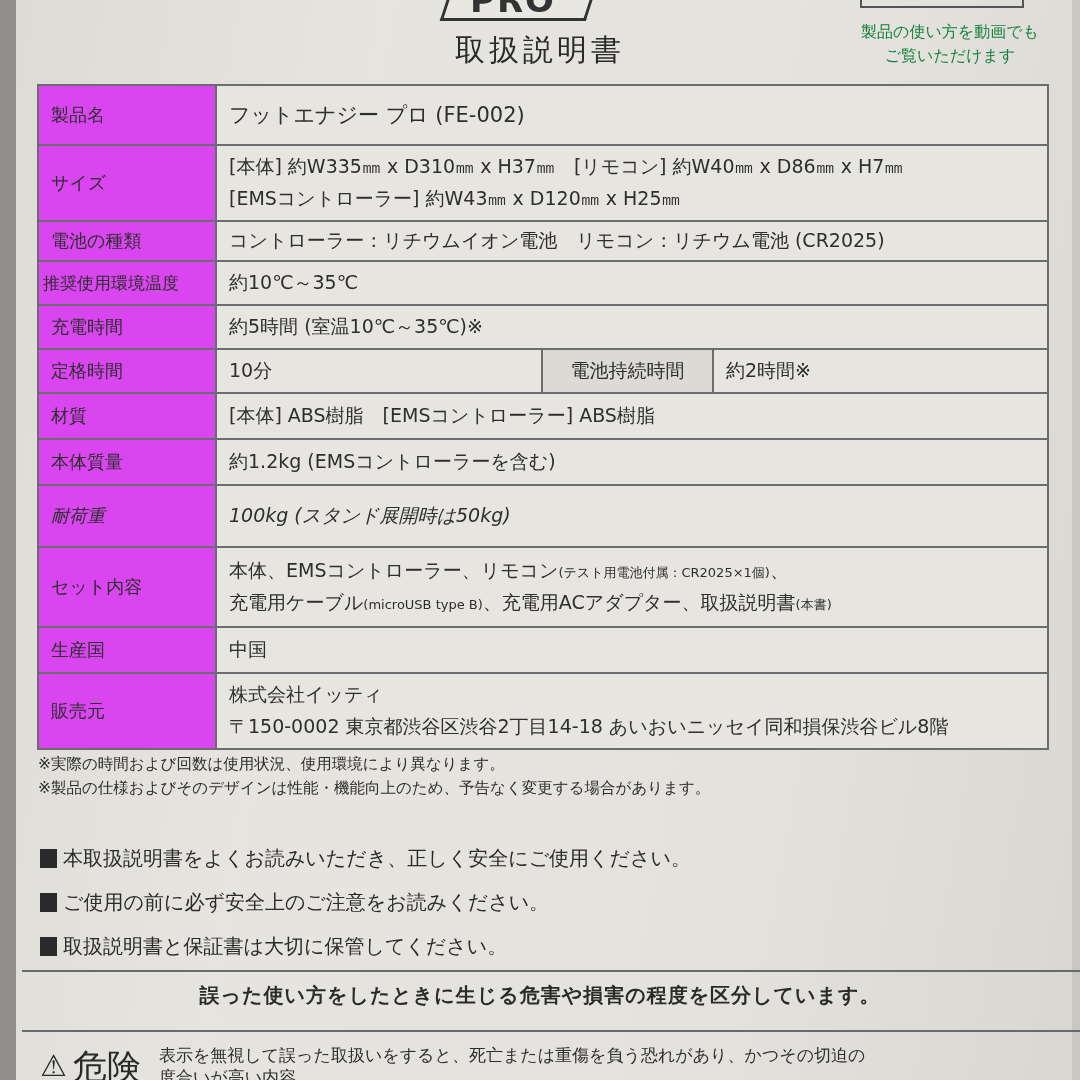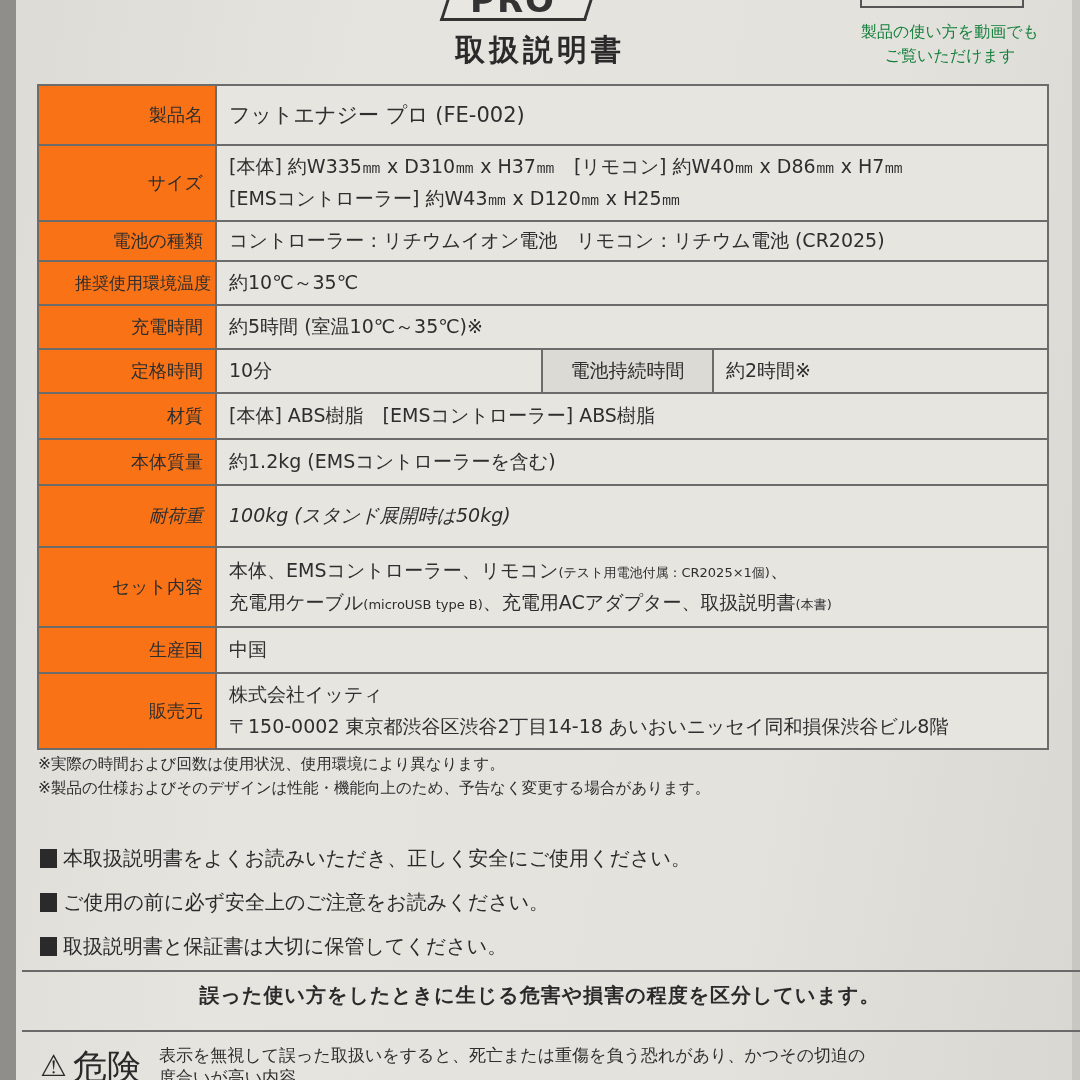--- a/index.html
+++ b/index.html
@@ -11,29 +11,29 @@
   .left-edge { position:absolute; left:0; top:0; width:16px; height:1080px; background:#8f8e8b; }
   .right-edge { position:absolute; right:0; top:0; width:8px; height:1080px; background:#c9c7c2; }
   .logo-badge {
     position:absolute; left:448px; top:-30px; width:140px; height:48px;
     border:3px solid #333; border-top:none; transform:skewX(-18deg); background:#e9e7e2;
   }
   .logo-text {
     position:absolute; left:470px; top:-20px; font-size:34px; font-weight:bold; color:#333; letter-spacing:2px;
   }
   .qr-box { position:absolute; left:860px; top:-6px; width:160px; height:12px; border:2px solid #555; border-top:none; }
-  .doc-title { position:absolute; left:455px; top:30px; font-size:30px; font-weight:bold; letter-spacing:4px; color:#2a2a2a; }
+  .doc-title { position:absolute; left:455px; top:30px; font-size:30px; font-weight:normal; letter-spacing:4px; color:#2a2a2a; }
   .video-note { position:absolute; left:820px; top:20px; width:260px; text-align:center; font-size:16px; line-height:24px; color:#15803d; }
 
   table.spec {
     position:absolute; left:37px; top:84px; width:1012px; border-collapse:collapse;
     font-size:19px; color:#2e2e2e;
   }
   table.spec td { border:2px solid #6c6c6c; padding:0 12px; vertical-align:middle; }
-  table.spec td.label { width:152px; text-align:right; background:#f97316; font-size:18px;margin-top:20px; }
+  table.spec td.label { width:152px; text-align:left; background:#d946ef; font-size:18px;margin-top:20px; }
   table.spec td.value { text-align:left; background:#e7e5e0; }
   .small { font-size:13px; }
   .r1 { height:60px; } .r2 { height:76px; } .r3 { height:40px;border-radius:17px; } .r4 { height:44px; }
   .r5 { height:44px; } .r6 { height:44px; } .r7 { height:46px; } .r8 { height:46px; }
   .r9 { height:62px;font-style:italic; } .r10 { height:80px; } .r11 { height:46px;border-radius:14px; } .r12 { height:76px; }
   .line2 { margin-top:6px; }
   td.sub-label { width:145px; text-align:center; background:#dcdad5; }
 
   .notes { position:absolute; left:38px; top:752px; font-size:15.5px; line-height:24px; color:#2e2e2e; }
   .bullets { position:absolute; left:40px; top:836px; font-size:20px; color:#2a2a2a;text-align:right; }

